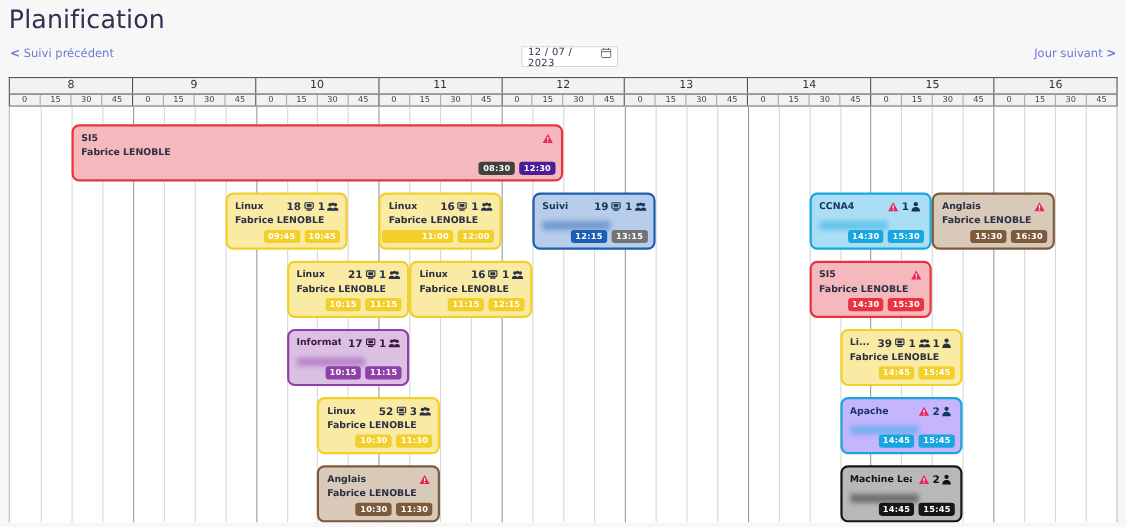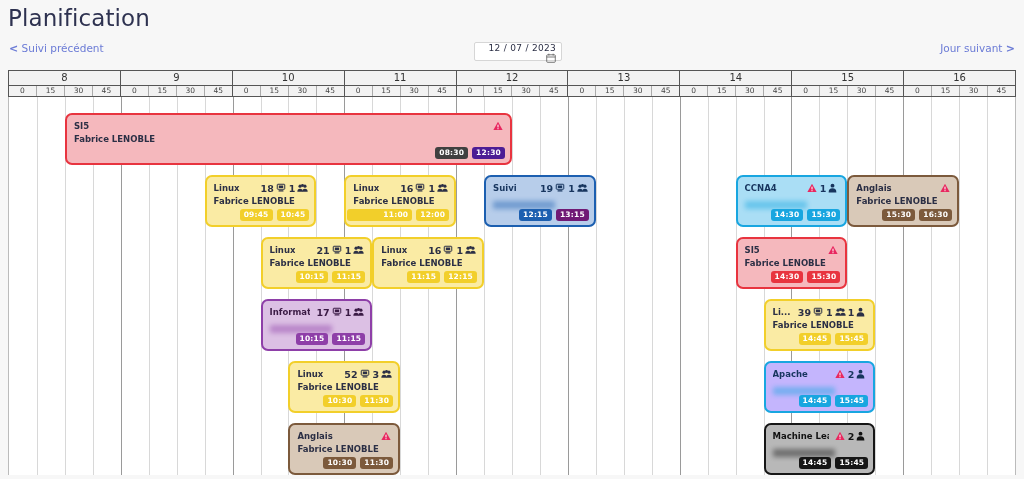--- a/index.html
+++ b/index.html
@@ -36,27 +36,26 @@
   .nav-prev .chev, .nav-next .chev { font-weight: 700; font-size: 11px; }
 
   .date-box {
     position: absolute;
     left: 474px; top: 42px;
     width: 88px; height: 19px;
     background: #ffffff;
     border: 1px solid #d6d6d6;
     border-radius: 2px;
     display: flex;
-    align-items: flex-end;
+    align-items: flex-start;
     padding: 0 5px;
     font-size: 9px;
     color: #2b2f45;
     letter-spacing: 0.3px;
     cursor: text;
-    flex-direction: column;
   }
   .date-box .dval { flex: 1; }
   .cal-ico { width: 10px; height: 10px; position: relative; display:inline-block; }
   .cal-ico svg { display:block; }
 
   
   .timeline {
     position: absolute;
     left: 8px; top: 70px;
     width: 1008px; height: 405px;
@@ -399,21 +398,21 @@
                 <circle cx="5" cy="5" r="2.6" fill="#17355e"></circle>
                 <circle cx="13" cy="5" r="2.6" fill="#17355e"></circle>
                 <circle cx="9" cy="4" r="2.4" fill="#17355e"></circle>
                 <path d="M0.5 14 Q0.5 9.2 5 9.2 Q9.5 9.2 9.5 14 Z" fill="#17355e"></path>
                 <path d="M8.5 14 Q8.5 9.2 13 9.2 Q17.5 9.2 17.5 14 Z" fill="#17355e"></path>
               </svg>
             </span>
           </span>
         </div><div class="ev-sub blurred" style="background: rgb(28, 95, 176); opacity: 0.45;"></div><div class="ev-times">
           <span class="chip" style="background: rgb(28, 95, 176);">12:15</span>
-          <span class="chip" style="background: #701a75;">13:15</span>
+          <span class="chip" style="background: #737373;">13:15</span>
         </div></div>
       <div class="ev" style="left: 726.556px; width: 111.778px; top: 78px; height: 52px; background: rgb(170, 222, 245); border-color: rgb(24, 166, 224); color: rgb(23, 53, 94);"><div class="ev-top">
           <span class="ev-title">CCNA4</span>
           <span class="spacer"></span>
           <span class="warn">
             <svg viewBox="0 0 16 15" width="10" height="10">
               <path d="M8 0.8 L15.4 14 L0.6 14 Z" fill="#e8275f"></path>
               <rect x="7.15" y="5" width="1.7" height="5" rx="0.8" fill="#ffffff"></rect>
               <circle cx="8" cy="11.8" r="0.95" fill="#ffffff"></circle>
             </svg>

